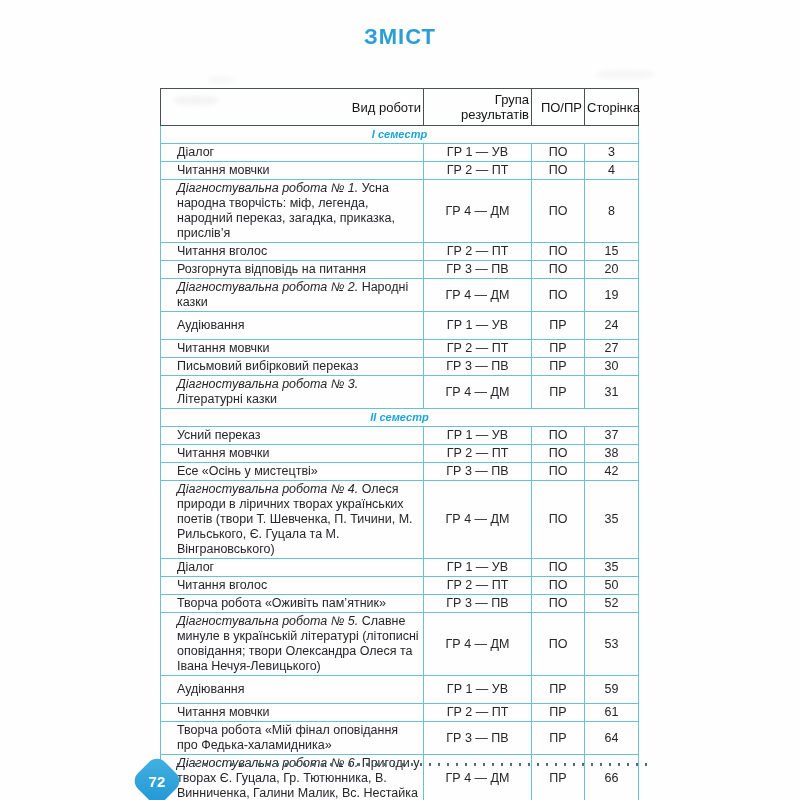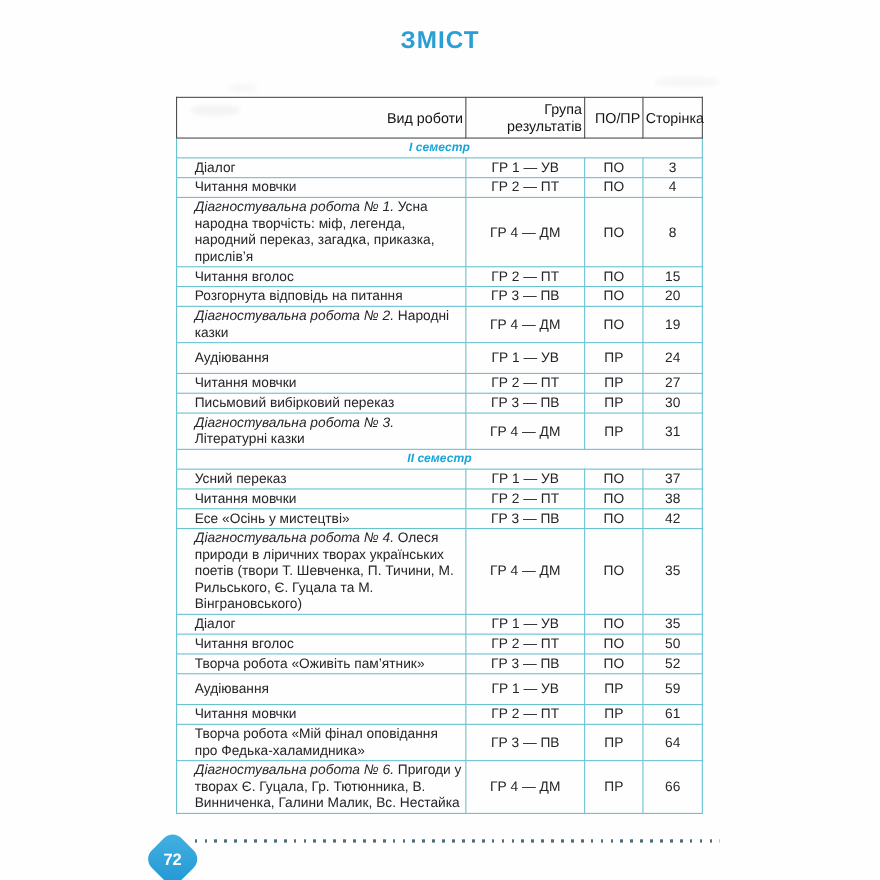--- a/index.html
+++ b/index.html
@@ -180,20 +180,26 @@
           <td class="center">ГР 2 — ПТ</td>
           <td class="center">ПО</td>
           <td class="center">50</td>
         </tr>
         <tr>
           <td class="work"><i class="dx"></i><span>Творча робота «Оживіть пам’ятник»</span></td>
           <td class="center">ГР 3 — ПВ</td>
           <td class="center">ПО</td>
           <td class="center">52</td>
         </tr>
+        <tr>
+          <td class="work"><i class="dx">Діагностувальна робота № 5.</i><span> Славне минуле в українській літературі (літописні оповідання; твори Олександра Олеся та Івана Нечуя-Левицького)</span></td>
+          <td class="center">ГР 4 — ДМ</td>
+          <td class="center">ПО</td>
+          <td class="center">53</td>
+        </tr>
         <tr class="tall">
           <td class="work"><i class="dx"></i><span>Аудіювання</span></td>
           <td class="center">ГР 1 — УВ</td>
           <td class="center">ПР</td>
           <td class="center">59</td>
         </tr>
         <tr>
           <td class="work"><i class="dx"></i><span>Читання мовчки</span></td>
           <td class="center">ГР 2 — ПТ</td>
           <td class="center">ПР</td>

